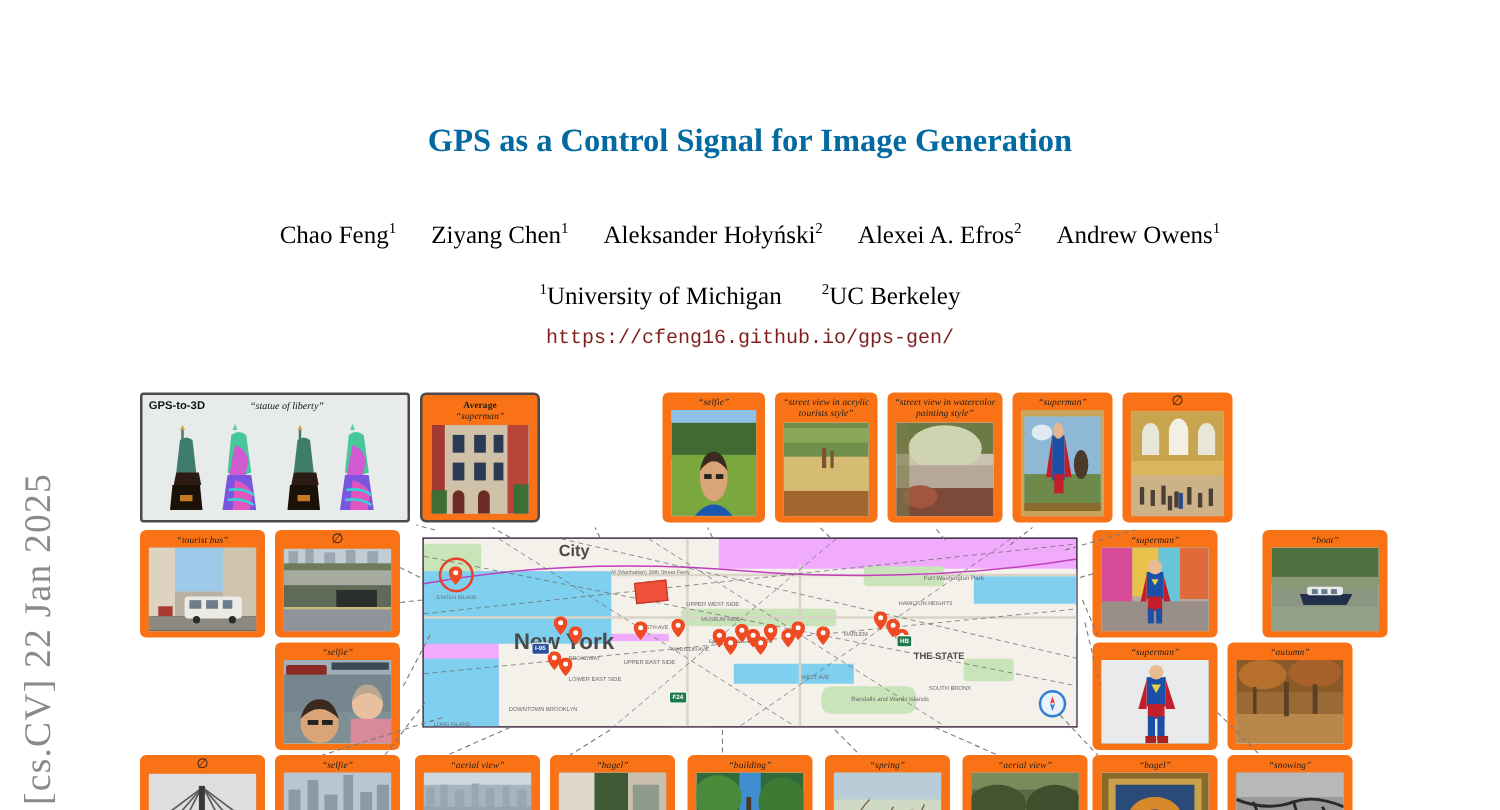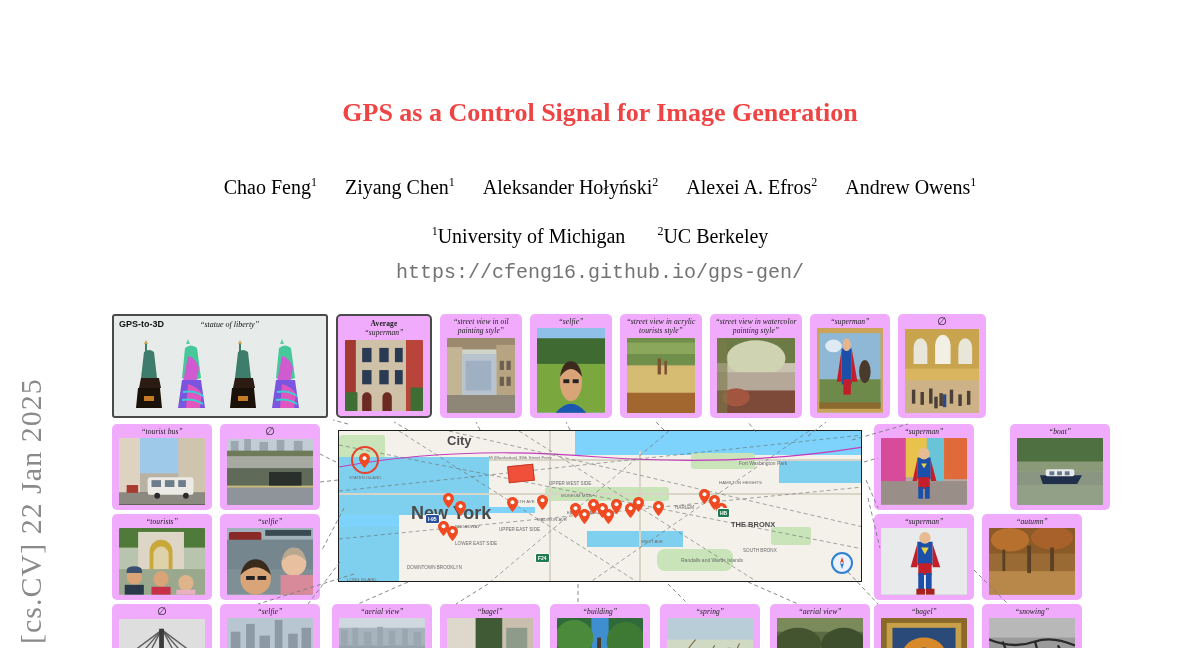--- a/index.html
+++ b/index.html
@@ -28,50 +28,50 @@
     font-size:30px;
     color:#8a8a8a;
     letter-spacing:1px;
     white-space:nowrap;
   }
 
   
   #paper-title{
     position:absolute;left:0;top:98px;width:1200px;
     text-align:center;
-    font-size:26px;font-weight:bold;color:#ef4444;
+    font-size:26px;font-weight:bold;color:#0369a1;
     font-family:"Liberation Serif", serif;
   }
   #author-line{
     position:absolute;left:0;top:175px;width:1200px;
     text-align:center;font-size:20px;color:#000;
   }
   #author-line .author{margin:16px 14px;white-space:nowrap;}
   #author-line sup,#affil-line sup{font-size:12px;vertical-align:super;}
   #affil-line{
     position:absolute;left:0;top:224px;width:1200px;
     text-align:center;font-size:20px;color:#000;
   }
   #affil-line .affil{margin:0 16px;}
   #project-url{
     position:absolute;left:0;top:261px;width:1200px;
     text-align:center;
     font-family:"Liberation Mono", monospace;
-    font-size:20px;color:#737373;
+    font-size:16px;color:#7f1d1d;
   }
 
   
   #figure{
     position:absolute;left:108px;top:312px;
     width:984px;height:340px;
   }
 
   .card{
     position:absolute;
-    background:#f0abfc;
+    background:#f97316;
     border-radius:5px;
     box-sizing:border-box;
     overflow:hidden;
     display:flex;flex-direction:column;align-items:center;
   }
   .card .cap{
     font-family:"Liberation Serif", serif;
     font-size:7.5px;
     color:#1b1b1b;
     text-align:center;
@@ -109,21 +109,21 @@
   .statue{position:absolute;bottom:4px;width:34px;height:76px;}
   .statue.s1{left:18px;}
   .statue.s2{left:60px;}
   .statue.s3{left:112px;}
   .statue.s4{left:154px;}
 
   
   #map{
     position:absolute;left:230px;top:118px;width:524px;height:152px;
     border:1.5px solid #1c1c1c;
-    background:#7dd3fc;
+    background:#f0abfc;
     overflow:hidden;
     box-sizing:border-box;
   }
   #map .landmass{position:absolute;background:#f4f1ea;}
   #map .green{position:absolute;background:#c9e4b8;border-radius:3px;}
   #map .water{position:absolute;background:#7fd0ef;}
   #map .road{position:absolute;background:#d9d4c8;}
   #map .maglabel{
     position:absolute;
     font-family:"Liberation Sans", sans-serif;
@@ -248,38 +248,20 @@
         <rect x="44" y="38" width="12" height="18" fill="#2a3a52"></rect>
         <rect x="64" y="38" width="10" height="18" fill="#2a3a52"></rect>
         <path d="M22 90 v-18 a6 6 0 0 1 12 0 v18 Z" fill="#6b2a24"></path>
         <path d="M48 90 v-18 a6 6 0 0 1 12 0 v18 Z" fill="#6b2a24"></path>
         <rect x="0" y="66" width="16" height="24" fill="#3f6e34"></rect>
         <rect x="84" y="60" width="16" height="30" fill="#3f6e34"></rect>
       </svg>
     </div>
   </div>
 
-  <div class="card" style="left:332px;top:2px;width:82px;height:104px;">
-    <div class="cap">“street view in oil painting style”</div>
-    <div class="thumb">
-      <svg viewBox="0 0 80 66" preserveAspectRatio="none" style="width:100%;height:100%;">
-        <rect width="80" height="66" fill="#cfd6c8"></rect>
-        <rect x="0" y="0" width="80" height="10" fill="#9b8a6d"></rect>
-        <rect x="0" y="8" width="18" height="58" fill="#c3b493"></rect>
-        <rect x="58" y="6" width="22" height="60" fill="#b7a482"></rect>
-        <rect x="18" y="14" width="40" height="36" fill="#b9c3cf"></rect>
-        <rect x="22" y="20" width="30" height="26" fill="#9fb0c2"></rect>
-        <rect x="0" y="50" width="80" height="16" fill="#8e8778"></rect>
-        <rect x="62" y="20" width="5" height="8" fill="#6d6050"></rect>
-        <rect x="70" y="20" width="5" height="8" fill="#6d6050"></rect>
-        <rect x="62" y="34" width="5" height="8" fill="#6d6050"></rect>
-        <rect x="70" y="34" width="5" height="8" fill="#6d6050"></rect>
-      </svg>
-    </div>
-  </div>
 
   <div class="card" style="left:422px;top:2px;width:82px;height:104px;">
     <div class="cap">“selfie”</div>
     <div class="thumb">
       <svg viewBox="0 0 80 66" preserveAspectRatio="none" style="width:100%;height:100%;">
         <rect width="80" height="66" fill="#8fc0e8"></rect>
         <rect x="0" y="8" width="80" height="22" fill="#3f6b33"></rect>
         <rect x="0" y="28" width="80" height="38" fill="#7aa83f"></rect>
         <ellipse cx="40" cy="42" rx="13" ry="15" fill="#d9a478"></ellipse>
         <path d="M27 38 q13 -12 26 0 q-3 -12 -13 -12 q-10 0 -13 12 Z" fill="#3b2a1d"></path>
@@ -442,40 +424,20 @@
         <path d="M24 38 h44 l-5 9 h-36 Z" fill="#20304a"></path>
         <rect x="30" y="32" width="30" height="7" rx="2" fill="#e8eaec"></rect>
         <rect x="34" y="34" width="5" height="4" fill="#66798a"></rect>
         <rect x="42" y="34" width="5" height="4" fill="#66798a"></rect>
         <rect x="50" y="34" width="5" height="4" fill="#66798a"></rect>
         <rect x="0" y="48" width="90" height="20" fill="#93a088"></rect>
       </svg>
     </div>
   </div>
 
-  <div class="card" style="left:4px;top:202px;width:100px;height:86px;">
-    <div class="cap">“tourists”</div>
-    <div class="thumb">
-      <svg viewBox="0 0 90 68" preserveAspectRatio="none" style="width:100%;height:100%;">
-        <rect width="90" height="68" fill="#b9c4ae"></rect>
-        <rect x="0" y="0" width="90" height="20" fill="#4f7a3a"></rect>
-        <rect x="20" y="4" width="48" height="38" fill="#ddd6c6"></rect>
-        <path d="M32 42 v-18 a12 12 0 0 1 24 0 v18 Z" fill="#c9a83a"></path>
-        <path d="M36 42 v-15 a8 8 0 0 1 16 0 v15 Z" fill="#e0d2a8"></path>
-        <rect x="0" y="42" width="90" height="26" fill="#9aa88e"></rect>
-        <circle cx="16" cy="50" r="8" fill="#d9a478"></circle>
-        <path d="M8 46 h16 v-3 a8 4 0 0 0 -16 0 Z" fill="#3a5070"></path>
-        <rect x="6" y="58" width="20" height="10" fill="#2a3a4a"></rect>
-        <circle cx="44" cy="52" r="8" fill="#d9a478"></circle>
-        <rect x="34" y="60" width="20" height="8" fill="#c8304a"></rect>
-        <circle cx="70" cy="56" r="8" fill="#e0b48a"></circle>
-        <rect x="60" y="63" width="20" height="5" fill="#e8b0c0"></rect>
-      </svg>
-    </div>
-  </div>
 
   <div class="card" style="left:112px;top:202px;width:100px;height:86px;">
     <div class="cap">“selfie”</div>
     <div class="thumb">
       <svg viewBox="0 0 90 68" preserveAspectRatio="none" style="width:100%;height:100%;">
         <rect width="90" height="68" fill="#7f8f96"></rect>
         <rect x="0" y="0" width="90" height="12" fill="#9fb0bb"></rect>
         <rect x="2" y="4" width="34" height="9" rx="2" fill="#8a2a26"></rect>
         <rect x="40" y="2" width="48" height="6" fill="#3a4a52"></rect>
         <rect x="0" y="12" width="90" height="30" fill="#76868e"></rect>
@@ -717,21 +679,21 @@
           <path d="M110 0 L524 96"></path>
       </g>
     </svg>
 
     <div id="liberty-ring"></div>
     <div id="park-rect"></div>
 
     <div id="map-labels">
         <div class="citylabel" style="left: 108px; top: 2px; font-size: 13px;">City</div>
         <div class="citylabel" style="left: 72px; top: 72px; font-size: 18px;">New York</div>
-        <div class="citylabel" style="left: 392px; top: 89px; font-size: 7.5px;">THE BRONX</div>
+        <div class="citylabel" style="left: 392px; top: 89px; font-size: 7.5px;">THE STATE</div>
         <div class="maglabel" style="left: 10px; top: 44px; font-size: 4.2px;">STATEN ISLAND</div>
         <div class="maglabel" style="left: 210px; top: 50px; font-size: 4.6px;">UPPER WEST SIDE</div>
         <div class="maglabel" style="left: 116px; top: 110px; font-size: 4.6px;">LOWER EAST SIDE</div>
         <div class="maglabel" style="left: 68px; top: 134px; font-size: 4.6px;">DOWNTOWN BROOKLYN</div>
         <div class="maglabel" style="left: 336px; top: 74px; font-size: 4.6px;">HARLEM</div>
         <div class="maglabel" style="left: 380px; top: 49px; font-size: 4.4px;">HAMILTON HEIGHTS</div>
         <div class="maglabel" style="left: 404px; top: 117px; font-size: 4.6px;">SOUTH BRONX</div>
         <div class="maglabel" style="left: 160px; top: 96px; font-size: 4.6px;">UPPER EAST SIDE</div>
         <div class="maglabel" style="left: 198px; top: 86px; font-size: 4.4px;">MADISON AVE</div>
         <div class="maglabel" style="left: 116px; top: 93px; font-size: 4.4px;">BROADWAY</div>

